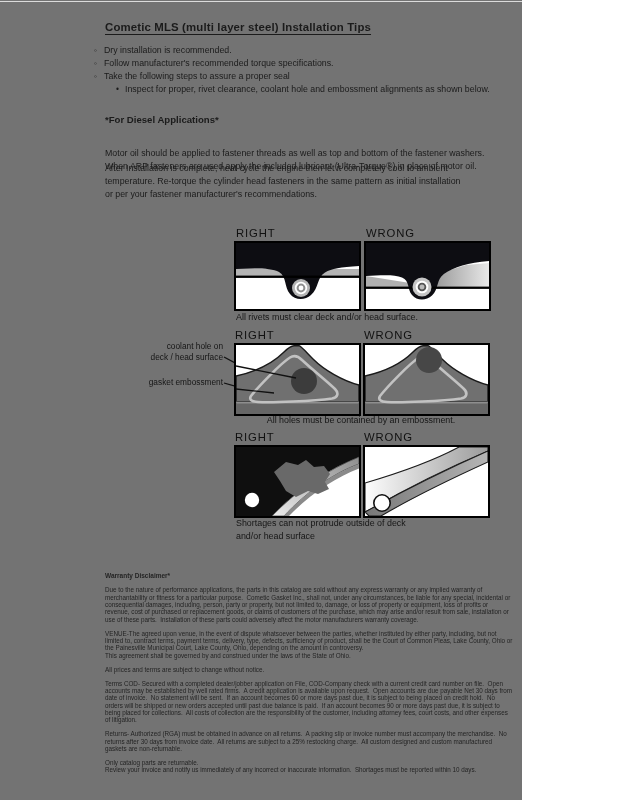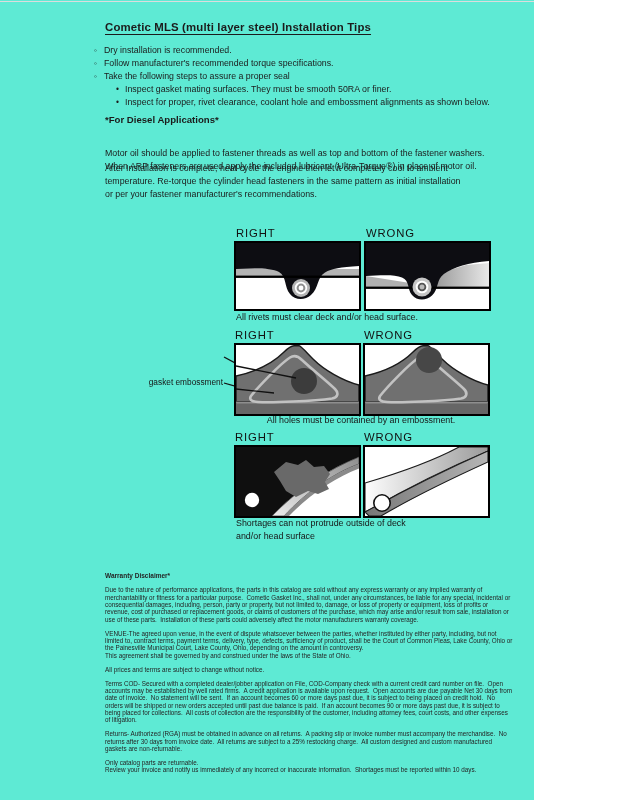--- a/index.html
+++ b/index.html
@@ -1,17 +1,17 @@
 <!DOCTYPE html>
 <html><head>
 <meta charset="utf-8">
 <style>
   html,body{margin:0;padding:0;background:#ffffff;}
-  .page{position:relative;width:522px;height:800px;background:#5eead4;
-        font-family:"Liberation Sans", sans-serif;color:#1b1b1b;overflow:hidden;padding-left:12px;}
+  .page{position:relative;width:522px;height:800px;background:#737373;
+        font-family:"Liberation Sans", sans-serif;color:#1b1b1b;overflow:hidden;}
   .scan-edge{position:absolute;left:0;top:1px;width:100%;height:1px;background:#dcdcdc;}
 
   .title{position:absolute;left:105px;top:21px;font-size:11.4px;font-weight:bold;
          letter-spacing:.15px;text-decoration:underline;text-underline-offset:2.5px;}
 
   .bullets{position:absolute;left:94px;top:44px;font-size:8.8px;line-height:13px;width:470px;}
   .bullet{position:relative;padding-left:10px;}
   .bullet::before{content:"\25E6";position:absolute;left:0;top:-0.5px;font-size:8px;}
   .subbullet{position:relative;margin-left:22px;padding-left:9px;}
   .subbullet::before{content:"\2022";position:absolute;left:0;top:0;font-size:8.5px;}
@@ -46,21 +46,20 @@
 
 <div class="page">
   <div class="scan-edge"></div>
 
   <div class="title">Cometic MLS (multi layer steel) Installation Tips</div>
 
   <div class="bullets">
     <div class="bullet">Dry installation is recommended.</div>
     <div class="bullet">Follow manufacturer's recommended torque specifications.</div>
     <div class="bullet">Take the following steps to assure a proper seal</div>
-    <div class="subbullet">Inspect gasket mating surfaces.  They must be smooth 50RA or finer.</div>
     <div class="subbullet">Inspect for proper, rivet clearance, coolant hole and embossment alignments as shown below.</div>
   </div>
 
   <div class="diesel-heading">*For Diesel Applications*</div>
   <div class="para diesel-p1">Motor oil should be applied to fastener threads as well as top and bottom of the fastener washers.
 When ARP fasteners are used apply the included lubricant (Ultra-Torque®) in place of motor oil.</div>
   <div class="para diesel-p2">After Installation is complete, heat cycle the engine then let it completely cool to ambient
 temperature. Re-torque the cylinder head fasteners in the same pattern as initial installation
 or per your fastener manufacturer's recommendations.</div>
 
@@ -96,20 +95,22 @@
       <circle cx="56" cy="44" r="6.3" fill="#ffffff"></circle>
       <circle cx="56" cy="44" r="3.4" fill="#bbbbbb" stroke="#555555" stroke-width="1.8"></circle>
     </svg>
   </div>
 
   <div class="caption" style="left:236px;top:311px;">All rivets must clear deck and/or head surface.</div>
 
   <div class="fig-label" style="left:235px;top:329px;">RIGHT</div>
   <div class="fig-label" style="left:364px;top:329px;">WRONG</div>
 
+  <div class="callout" style="top:341px;">coolant hole on
+deck / head surface</div>
   <div class="callout" style="top:377px;">gasket embossment</div>
   <svg class="callout-lines" viewBox="0 0 13 42">
     <line x1="1" y1="7" x2="13" y2="13.5" stroke="#111" stroke-width="1.3"></line>
     <line x1="1" y1="33" x2="13" y2="36.5" stroke="#111" stroke-width="1.3"></line>
   </svg>
 
   <div class="figbox tall" style="left:234px;top:343px;">
     <svg viewBox="0 0 123 69">
       <rect width="123" height="69" fill="#ffffff"></rect>
       <path d="M0,69 L0,31 C18,27 36,19 48,7 C52,3 55,0.7 58,0.7 L63,0.7 C66,2 70,7 77,14 C88,25 107,36 123,40 L123,69 Z" fill="#707070" stroke="#1a1a1a" stroke-width="1.4"></path>

